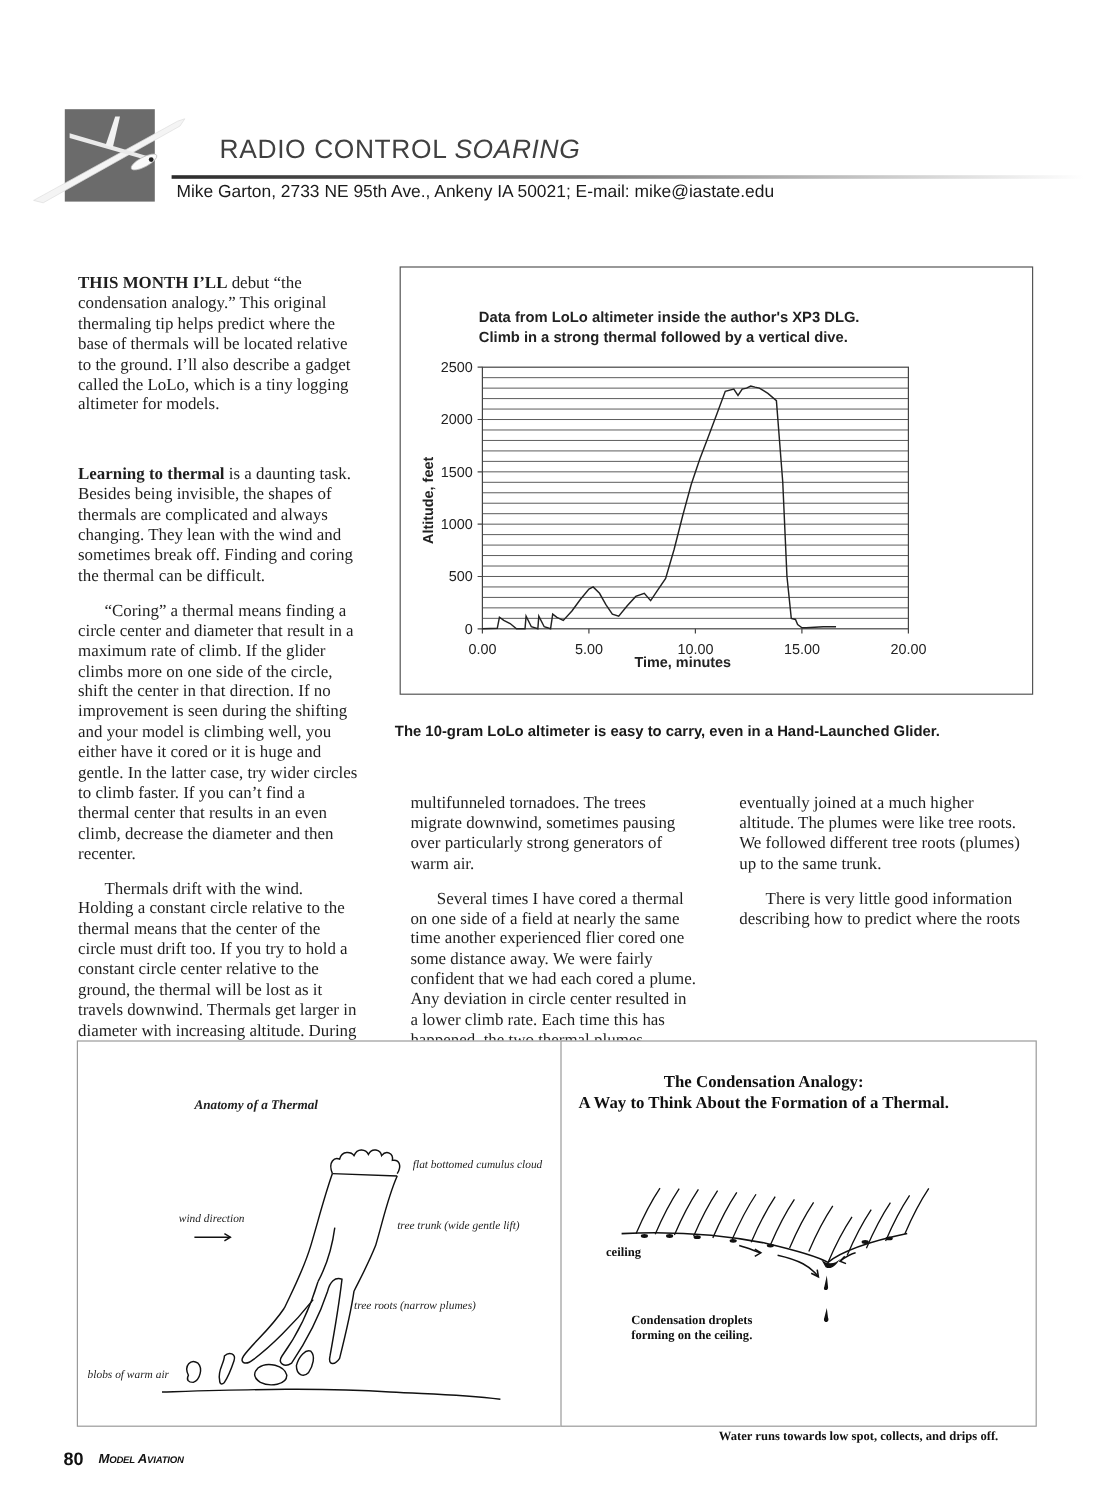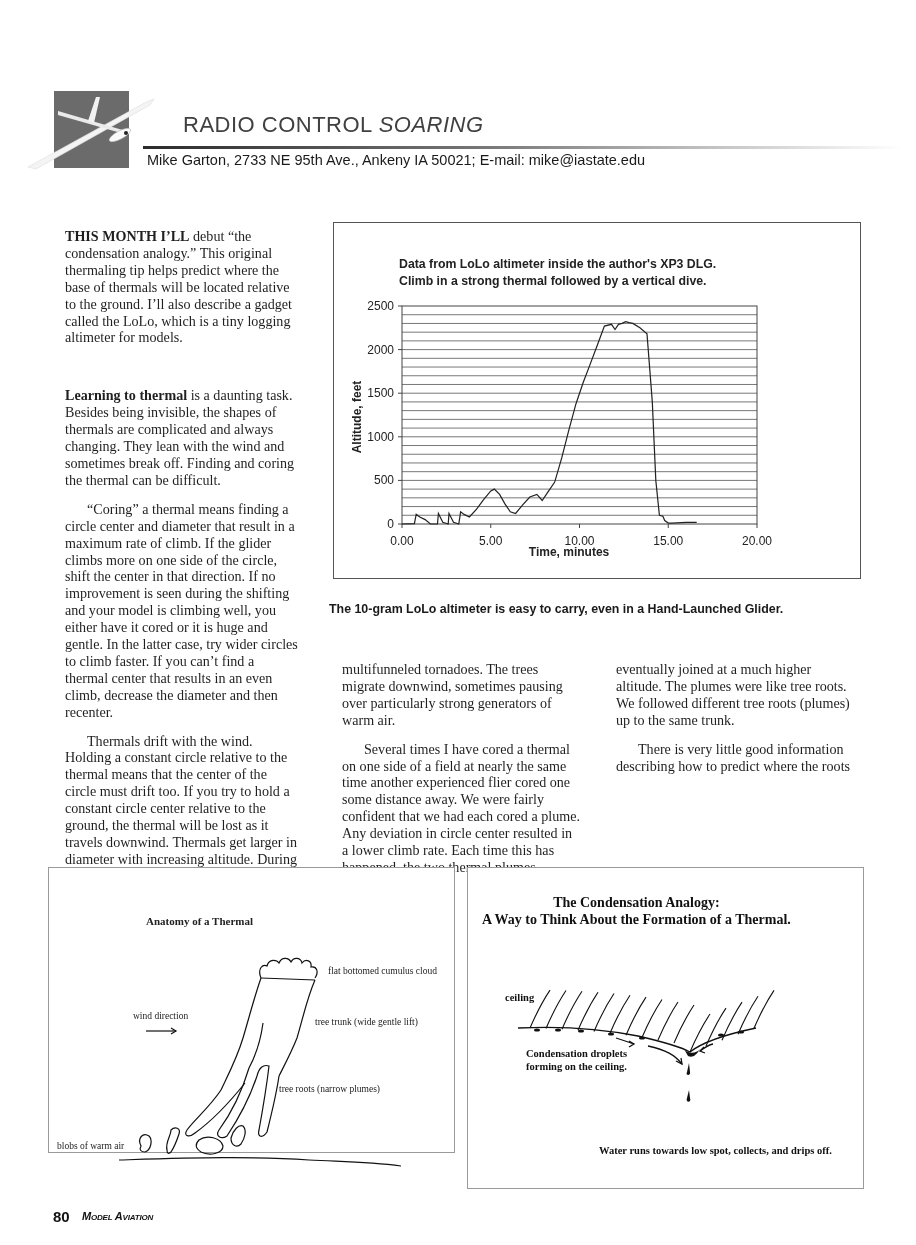--- a/index.html
+++ b/index.html
@@ -25,27 +25,27 @@
   .col3 { left: 604px; top: 649px; width: 262px; }
 
   
   .chart-frame { left: 333px; top: 222px; width: 528px; height: 357px; border: 1.5px solid #555; box-sizing: border-box; background: #fff; }
   .chart-title { left: 399px; top: 256px; font-family: "Liberation Sans", sans-serif; font-weight: bold; font-size: 12.3px; line-height: 17px; color: #222; white-space: nowrap; }
   .chart-svg { left: 333px; top: 222px; }
   .chart-caption { left: 329px; top: 602px; font-family: "Liberation Sans", sans-serif; font-weight: bold; font-size: 12.4px; color: #1a1a1a; white-space: nowrap; }
 
   
   .fig { border: 1.5px solid #9a9a9a; box-sizing: border-box; background: #fff; }
-  .fig1 { left: 48px; top: 867px; width: 407px; height: 286px; }
+  .fig1 { left: 64px; top: 867px; width: 407px; height: 322px; font-style: italic; }
   .fig2 { left: 467px; top: 867px; width: 397px; height: 322px; }
   .fig-svg { position: absolute; left: 0; top: 0; }
   .fig-label { position: absolute; font-family: "Liberation Serif", serif; font-size: 9.5px; color: #222; white-space: nowrap; }
   .fig-title-small { position: absolute; font-family: "Liberation Serif", serif; font-weight: bold; font-size: 11px; color: #222; white-space: nowrap; }
   .fig-title-big { position: absolute; font-family: "Liberation Serif", serif; font-weight: bold; font-size: 14px; line-height: 17px; color: #111; white-space: nowrap; }
-  .fig-bold { position: absolute; font-family: "Liberation Serif", serif; font-weight: bold; font-size: 10.5px; line-height: 12.5px; color: #111; white-space: nowrap; }
+  .fig-bold { position: absolute; font-family: "Liberation Serif", serif; font-weight: bold; font-size: 10.5px; line-height: 12.5px; color: #111; white-space: nowrap; margin-top: 47px; }
 
   
   .folio { left: 53px; top: 1208px; font-family: "Liberation Sans", sans-serif; font-weight: bold; font-size: 15px; color: #111; }
   .magazine { left: 82px; top: 1210px; font-family: "Liberation Sans", sans-serif; font-weight: bold; font-style: italic; font-size: 11px; letter-spacing: -0.2px; color: #111; font-variant: small-caps; text-align: right; }
 </style>
 </head>
 <body>
 
 <div class="abs logo-box">
   <svg width="130" height="90" viewBox="0 0 130 90" style="position:absolute; left:-26px; top:-2px; overflow:visible;">

